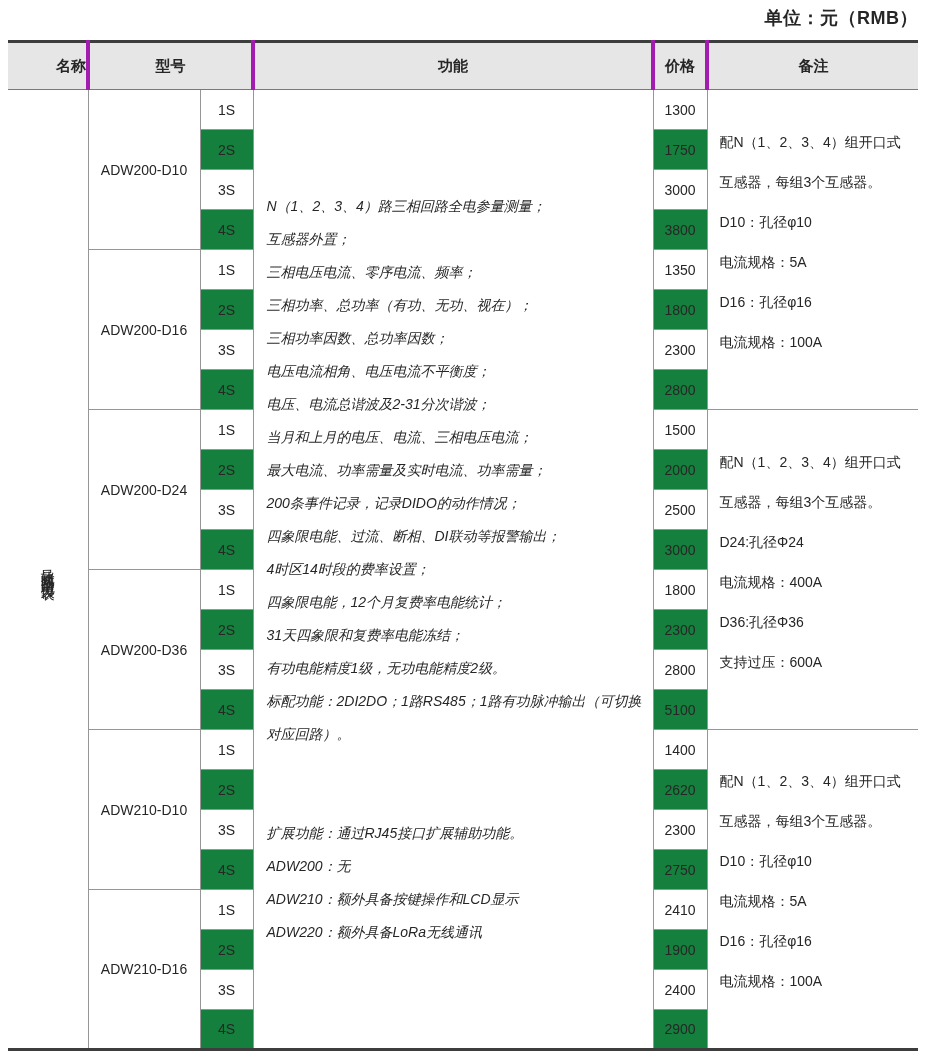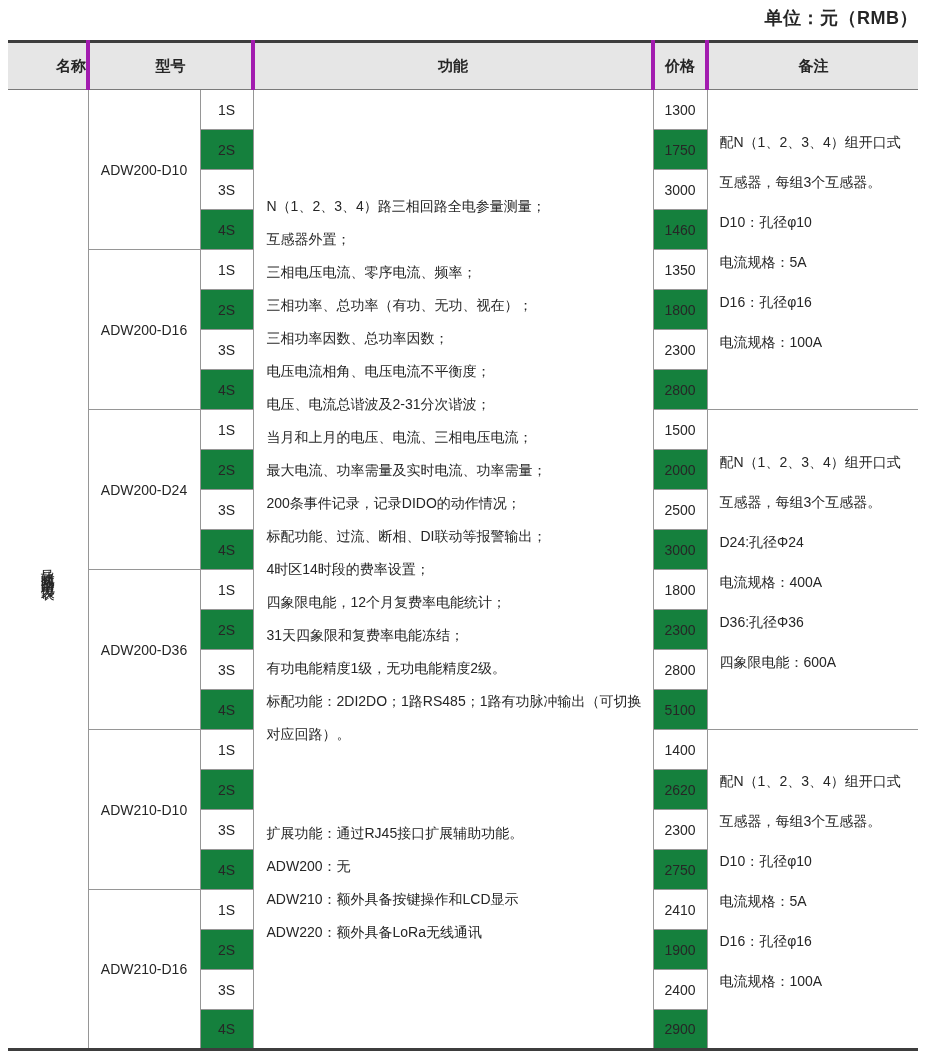--- a/index.html
+++ b/index.html
@@ -47,21 +47,21 @@
 
   td.model-cell, td.spec-cell, td.price-cell { text-align:center; }
   tr.alt td.spec-cell, tr.alt td.price-cell { background:#15803d; }
 
   .name-vert {
     display:inline-block;
     writing-mode:vertical-rl; text-orientation:upright;
     font-size:14px; letter-spacing:2px; line-height:1.2;
   }
 
-  td.func-cell { padding:0 6px 0 13px; }
+  td.func-cell { padding:0 6px 0 13px;font-style:italic; }
   .func-line { line-height:33px; white-space:normal; }
   .func-gap  { height:66px; }
 
   td.remark-cell { padding:0 9px 16px 12px; }
   .remark-line { line-height:40px; }
 </style>
 </head>
 <body>
 
 <div class="unit-label">单位：元（RMB）</div>
@@ -96,21 +96,21 @@
         <div class="func-line">N（1、2、3、4）路三相回路全电参量测量；</div>
         <div class="func-line">互感器外置；</div>
         <div class="func-line">三相电压电流、零序电流、频率；</div>
         <div class="func-line">三相功率、总功率（有功、无功、视在）；</div>
         <div class="func-line">三相功率因数、总功率因数；</div>
         <div class="func-line">电压电流相角、电压电流不平衡度；</div>
         <div class="func-line">电压、电流总谐波及2-31分次谐波；</div>
         <div class="func-line">当月和上月的电压、电流、三相电压电流；</div>
         <div class="func-line">最大电流、功率需量及实时电流、功率需量；</div>
         <div class="func-line">200条事件记录，记录DIDO的动作情况；</div>
-        <div class="func-line">标配功能、过流、断相、DI联动等报警输出；</div>
+        <div class="func-line">四象限电能、过流、断相、DI联动等报警输出；</div>
         <div class="func-line">4时区14时段的费率设置；</div>
         <div class="func-line">四象限电能，12个月复费率电能统计；</div>
         <div class="func-line">31天四象限和复费率电能冻结；</div>
         <div class="func-line">有功电能精度1级，无功电能精度2级。</div>
         <div class="func-line">标配功能：2DI2DO；1路RS485；1路有功脉冲输出（可切换对应回路）。</div>
         <div class="func-gap"></div>
         <div class="func-line">扩展功能：通过RJ45接口扩展辅助功能。</div>
         <div class="func-line">ADW200：无</div>
         <div class="func-line">ADW210：额外具备按键操作和LCD显示</div>
         <div class="func-line">ADW220：额外具备LoRa无线通讯</div>
@@ -127,21 +127,21 @@
     <tr class="alt">
       <td class="spec-cell">2S</td>
       <td class="price-cell">1750</td>
     </tr>
     <tr>
       <td class="spec-cell">3S</td>
       <td class="price-cell">3000</td>
     </tr>
     <tr class="alt">
       <td class="spec-cell">4S</td>
-      <td class="price-cell">1460</td>
+      <td class="price-cell">3800</td>
     </tr>
 
     <tr>
       <td class="model-cell" rowspan="4">ADW200-D16</td>
       <td class="spec-cell">1S</td>
       <td class="price-cell">1350</td>
     </tr>
     <tr class="alt">
       <td class="spec-cell">2S</td>
       <td class="price-cell">1800</td>
@@ -157,21 +157,21 @@
 
     <tr>
       <td class="model-cell" rowspan="4">ADW200-D24</td>
       <td class="spec-cell">1S</td>
       <td class="price-cell">1500</td>
       <td class="remark-cell" rowspan="8">
         <div class="remark-line">配N（1、2、3、4）组开口式互感器，每组3个互感器。</div>
         <div class="remark-line">D24:孔径Φ24</div>
         <div class="remark-line">电流规格：400A</div>
         <div class="remark-line">D36:孔径Φ36</div>
-        <div class="remark-line">四象限电能：600A</div>
+        <div class="remark-line">支持过压：600A</div>
       </td>
     </tr>
     <tr class="alt">
       <td class="spec-cell">2S</td>
       <td class="price-cell">2000</td>
     </tr>
     <tr>
       <td class="spec-cell">3S</td>
       <td class="price-cell">2500</td>
     </tr>

